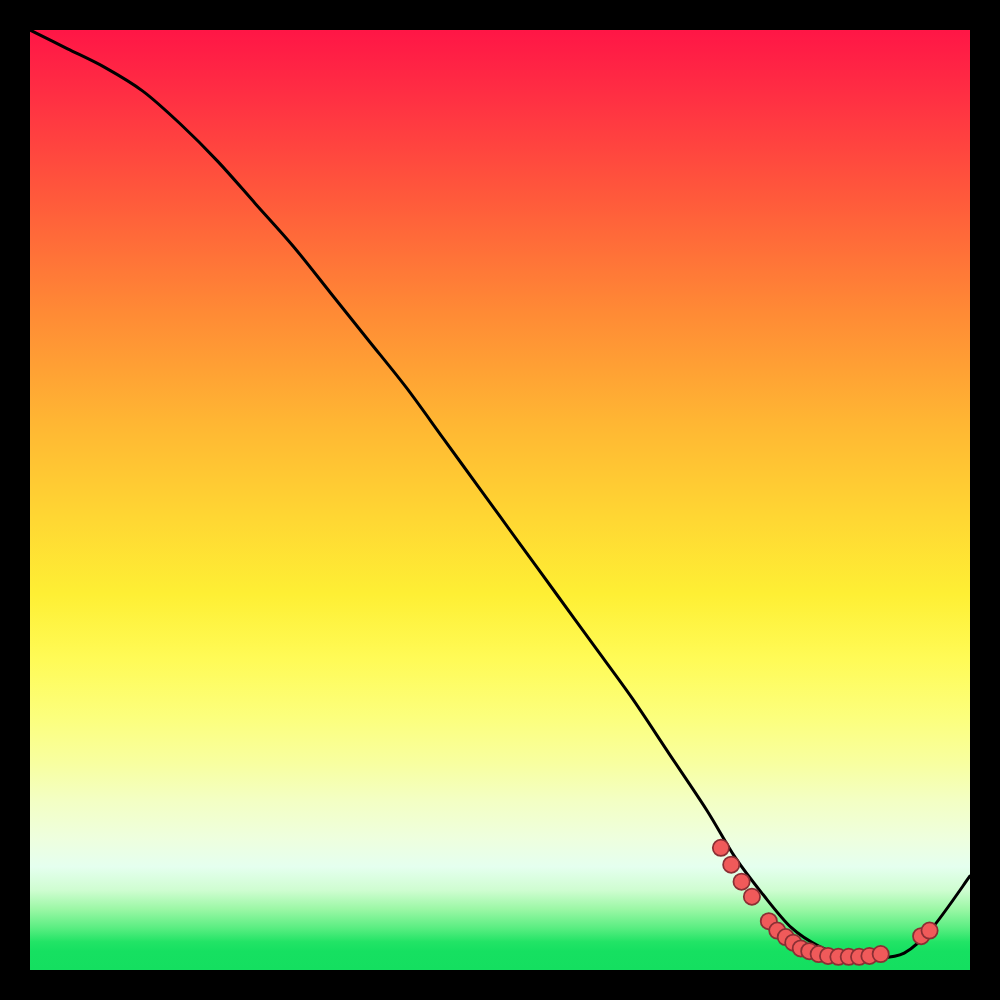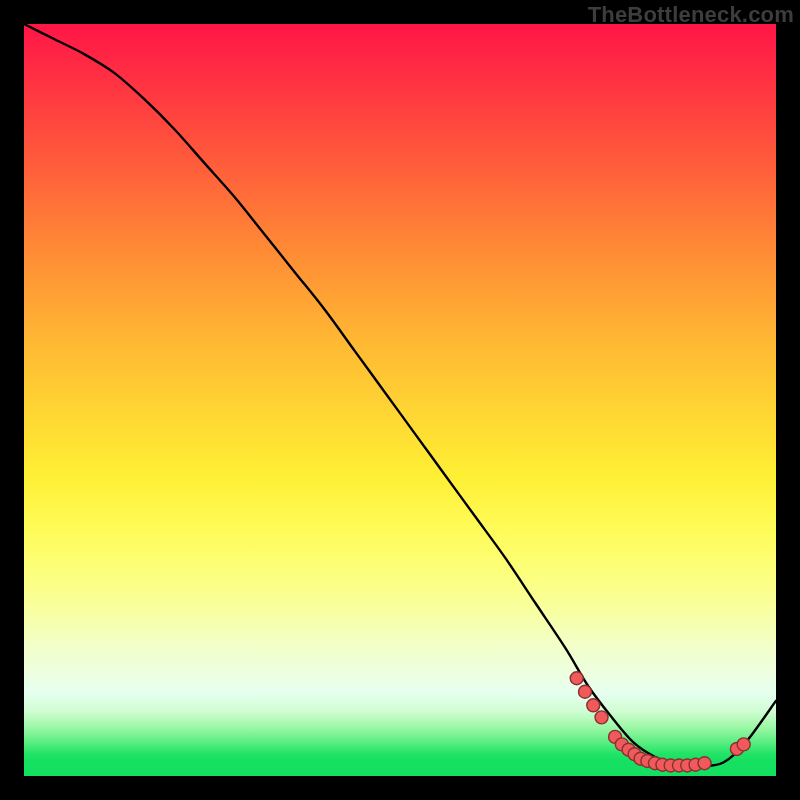--- a/index.html
+++ b/index.html
@@ -63,21 +63,20 @@
     top: 0;
     width: 752px;
     height: 752px;
     display: block;
   }
 </style>
 </head>
 <body>
 
 <div class="frame">
-  <div class="watermark">TheBottleneck.com</div>
   <div class="plot-area">
     <svg class="overlay" viewBox="0 0 752 752" preserveAspectRatio="none">
       <path id="curve-path" fill="none" stroke-width="2.4" stroke-linejoin="round" stroke-linecap="round" d="M 0.00 0.00 C 4.81 2.41, 20.45 10.23, 30.08 15.04 C 39.71 19.85, 50.53 24.67, 60.16 30.08 C 69.79 35.49, 80.61 41.66, 90.24 48.88 C 99.87 56.10, 110.69 66.18, 120.32 75.20 C 129.95 84.22, 140.77 95.05, 150.40 105.28 C 160.03 115.51, 170.85 128.29, 180.48 139.12 C 190.11 149.95, 200.93 161.53, 210.56 172.96 C 220.19 184.39, 231.01 198.53, 240.64 210.56 C 250.27 222.59, 261.09 236.13, 270.72 248.16 C 280.35 260.19, 291.17 273.13, 300.80 285.76 C 310.43 298.39, 321.25 313.88, 330.88 327.12 C 340.51 340.36, 351.33 355.24, 360.96 368.48 C 370.59 381.72, 381.41 396.60, 391.04 409.84 C 400.67 423.08, 411.49 437.96, 421.12 451.20 C 430.75 464.44, 441.57 479.32, 451.20 492.56 C 460.83 505.80, 471.65 520.08, 481.28 533.92 C 490.91 547.76, 501.73 564.60, 511.36 579.04 C 520.99 593.48, 533.02 610.92, 541.44 624.16 C 549.86 637.40, 556.78 650.93, 564.00 661.76 C 571.22 672.59, 579.34 682.82, 586.56 691.84 C 593.78 700.86, 601.90 711.54, 609.12 718.16 C 616.34 724.78, 624.46 729.59, 631.68 733.20 C 638.90 736.81, 647.02 739.28, 654.24 740.72 C 661.46 742.16, 669.58 742.58, 676.80 742.22 C 684.02 741.86, 692.14 742.31, 699.36 738.46 C 706.58 734.61, 713.50 728.03, 721.92 718.16 C 730.34 708.29, 747.19 683.42, 752.00 676.80" stroke="#000000"></path>
       <g id="marker-group">
           <circle cx="552.72" cy="654.24" r="6.5" fill="#f05a5a" stroke="#8a2f34" stroke-width="1.4"></circle>
           <circle cx="560.99" cy="667.78" r="6.5" fill="#f05a5a" stroke="#8a2f34" stroke-width="1.4"></circle>
           <circle cx="569.26" cy="681.31" r="6.5" fill="#f05a5a" stroke="#8a2f34" stroke-width="1.4"></circle>
           <circle cx="577.54" cy="693.34" r="6.5" fill="#f05a5a" stroke="#8a2f34" stroke-width="1.4"></circle>
           <circle cx="591.07" cy="712.90" r="6.5" fill="#f05a5a" stroke="#8a2f34" stroke-width="1.4"></circle>
           <circle cx="597.84" cy="720.42" r="6.5" fill="#f05a5a" stroke="#8a2f34" stroke-width="1.4"></circle>

